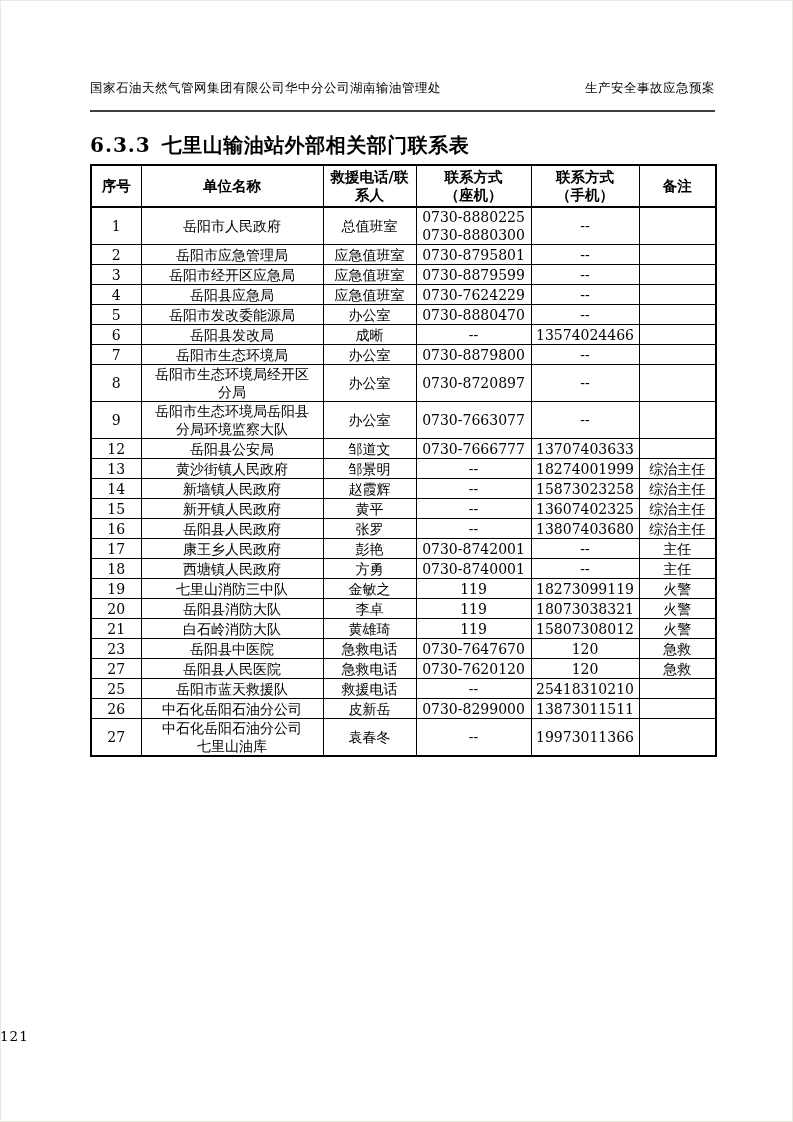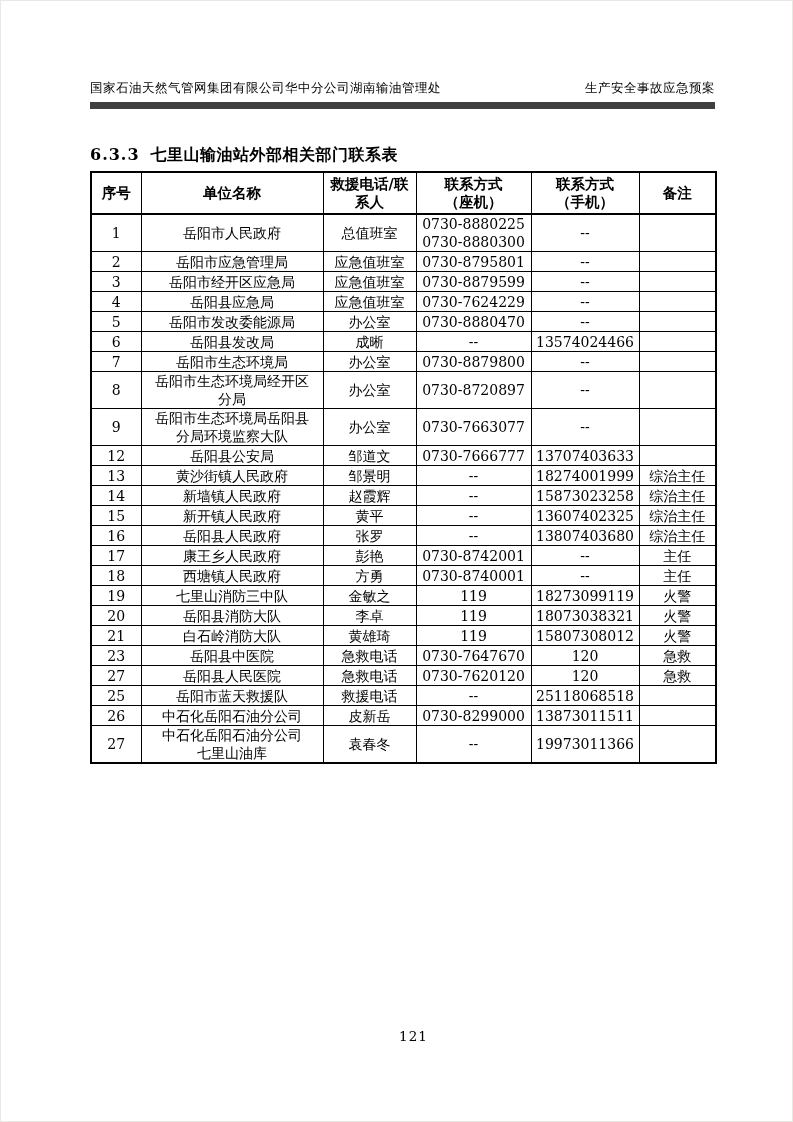--- a/index.html
+++ b/index.html
@@ -18,27 +18,27 @@
   }
   .content {
     padding: 80px 78px 0 90px;
   }
   .page-header {
     display: flex;
     justify-content: space-between;
     align-items: baseline;
     font-size: 12.5px;
     letter-spacing: 0.5px;
-    padding-bottom: 5px;
-    border-bottom: 7px solid #404040;
+    padding-bottom: 13px;
+    border-bottom: 2px solid #404040;
   }
   .section-title {
-    margin-top: 36px;
+    margin-top: 20px;
     margin-bottom: 0;
-    font-size: 16px;
+    font-size: 20px;
     font-weight: bold;
     letter-spacing: 0.5px;
   }
   .section-title .num {
     margin-right: 11px;
     letter-spacing: 1px;
   }
   table.contact-table {
     margin-top: 5px;
     border-collapse: collapse;
@@ -65,24 +65,23 @@
   }
   .contact-table tbody td {
     height: 19px;
     font-size: 14px;
   }
   .page-footer {
     position: absolute;
     bottom: 78px;
     left: 0;
     right: 0;
-    text-align: center;
+    text-align: left;
     font-size: 13.5px;
     letter-spacing: 1px;
-    padding-left: 34px;
   }
 </style>
 </head>
 <body>
 
 <div class="content">
 
   <div class="page-header">
     <span>国家石油天然气管网集团有限公司华中分公司湖南输油管理处</span>
     <span>生产安全事故应急预案</span>
@@ -284,21 +283,21 @@
           <td>急救电话</td>
           <td>0730-7620120</td>
           <td>120</td>
           <td>急救</td>
         </tr>
         <tr>
           <td>25</td>
           <td>岳阳市蓝天救援队</td>
           <td>救援电话</td>
           <td>--</td>
-          <td>25118068518</td>
+          <td>25418310210</td>
           <td></td>
         </tr>
         <tr>
           <td>26</td>
           <td>中石化岳阳石油分公司</td>
           <td>皮新岳</td>
           <td>0730-8299000</td>
           <td>13873011511</td>
           <td></td>
         </tr>

